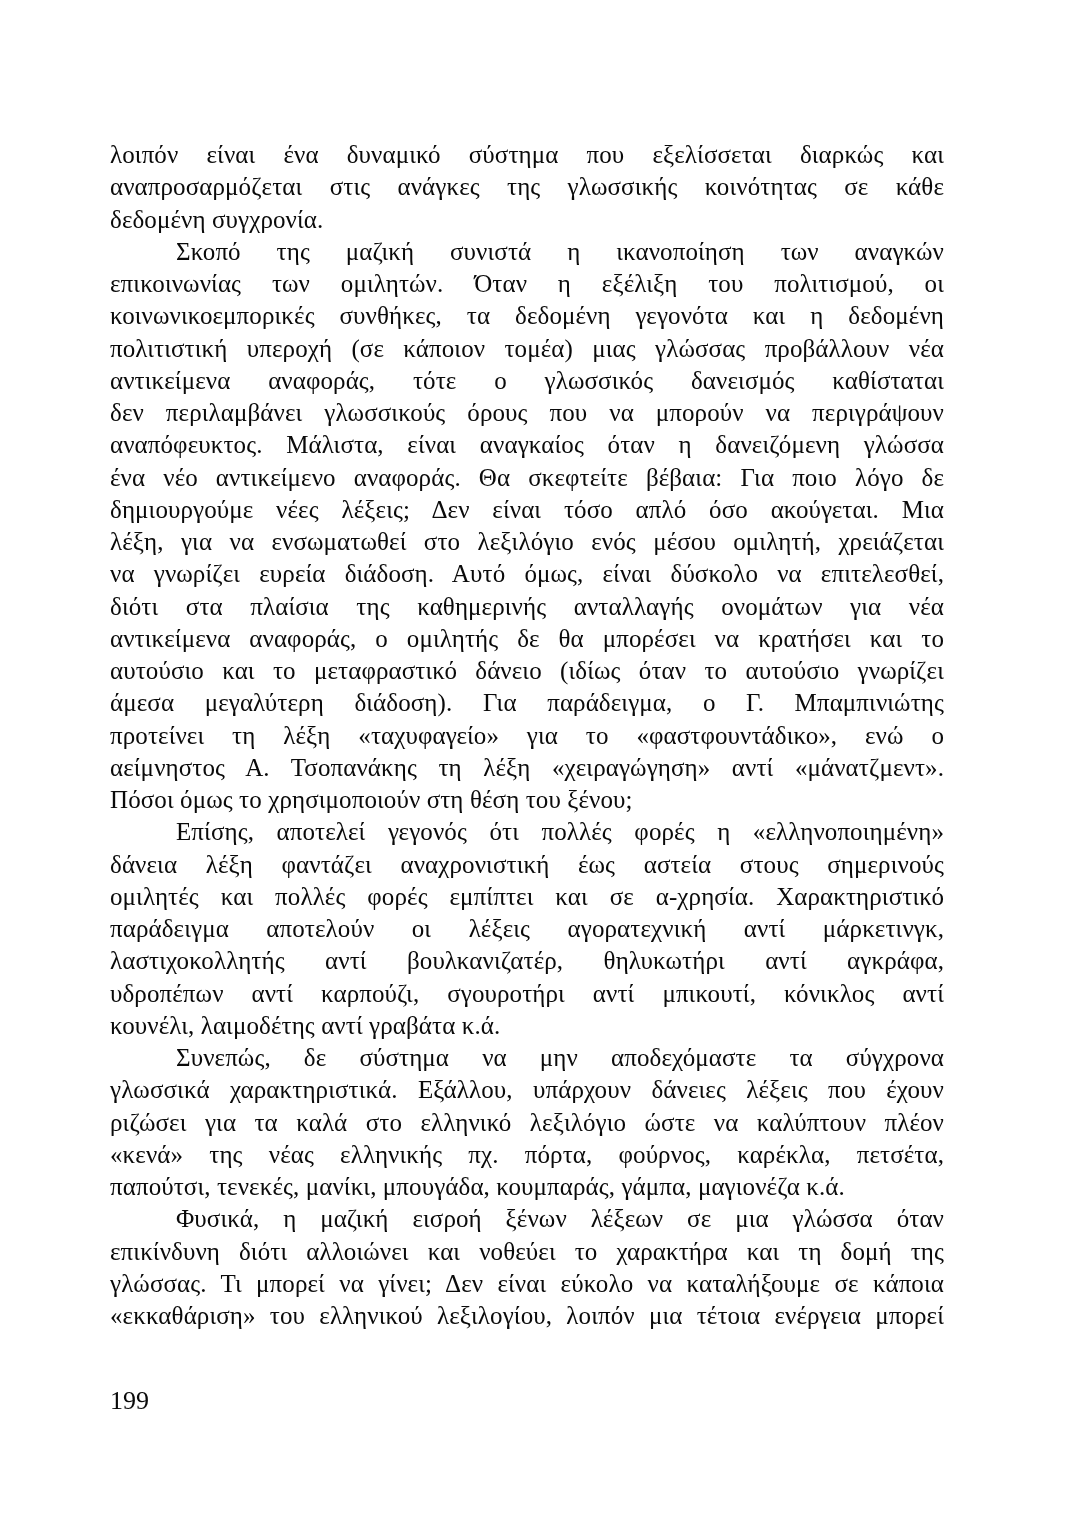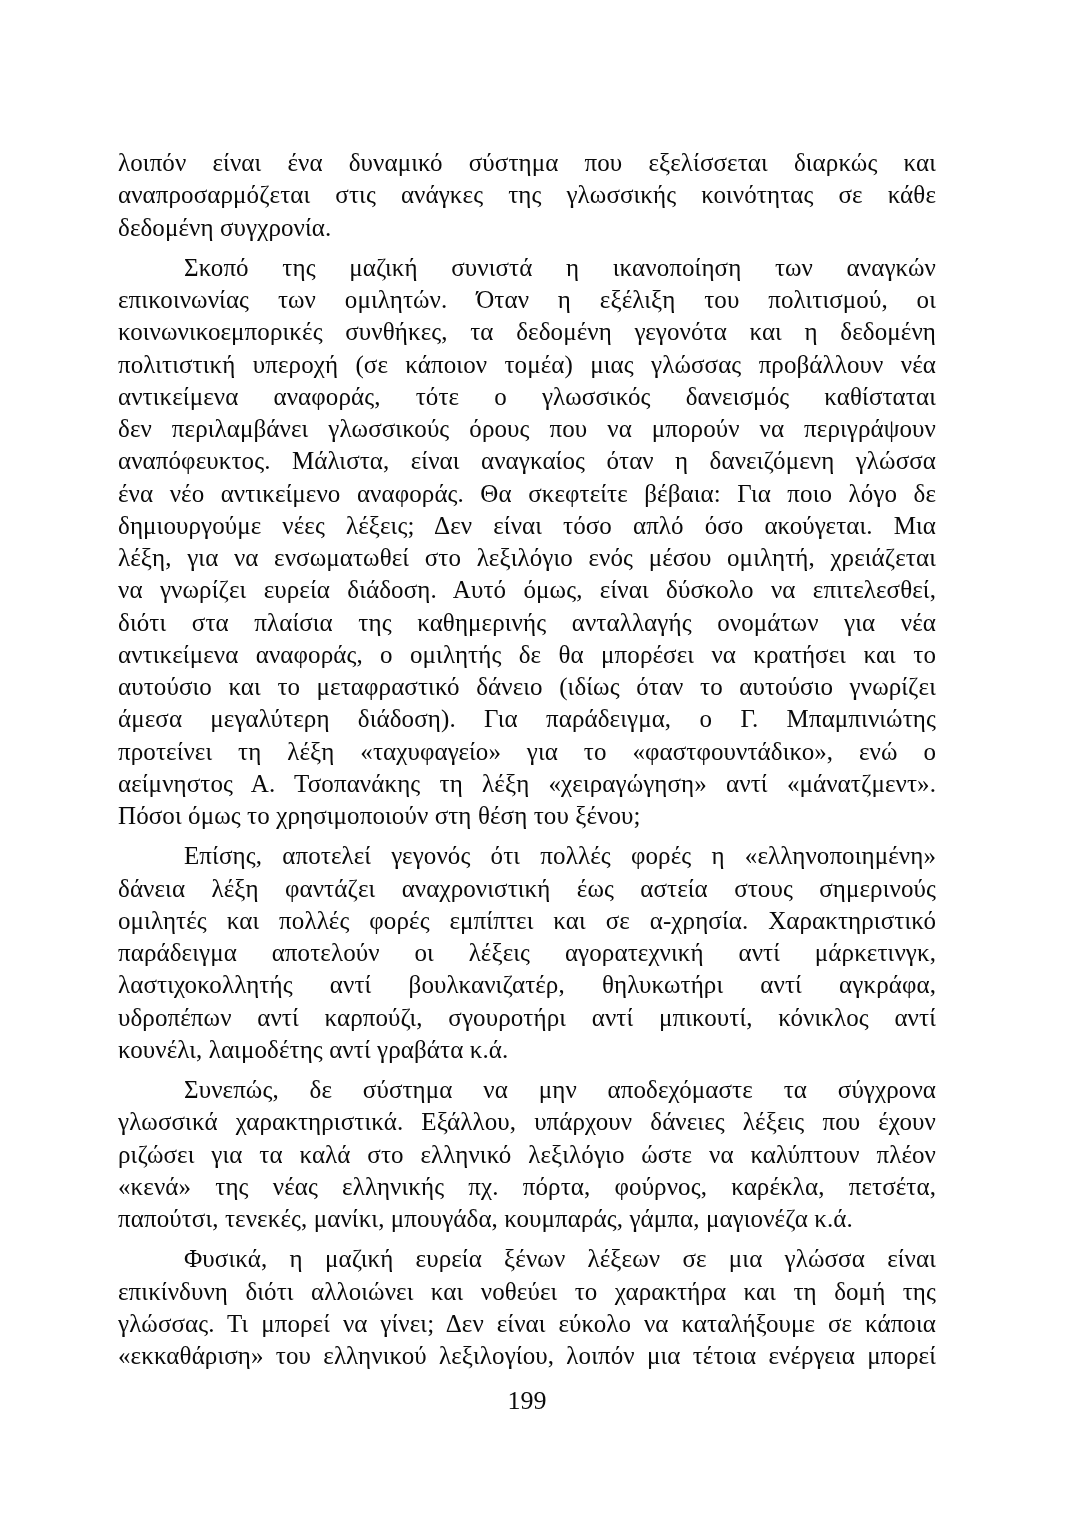--- a/index.html
+++ b/index.html
@@ -23,40 +23,40 @@
   .text-block {
     position: absolute;
     left: 110px;
     top: 139px;
     width: 834px;
     font-size: 25px;
     line-height: 32.25px;
     letter-spacing: 0.1px;
   }
   .paragraph {
-    margin: 8px;
+    margin: 0;
     padding: 0;
   }
   .line {
     text-align: justify;
     text-align-last: justify;
     white-space: normal;
   }
   .line.first-line {
     text-indent: 66px;
   }
   .line.last-line {
     text-align-last: left;
   }
   .page-number {
     position: absolute;
     left: 110px;
     width: 834px;
     top: 1386px;
-    text-align: center;
+    text-align: left;
     font-size: 26px;
     line-height: 30px;
   }
 </style>
 </head>
 <body>
 
 <div class="page">
   <div class="text-block">
       <div class="paragraph">
@@ -94,20 +94,20 @@
         <div class="line last-line">κουνέλι, λαιμοδέτης αντί γραβάτα κ.ά.</div>
       </div>
       <div class="paragraph">
         <div class="line first-line">Συνεπώς, δε σύστημα να μην αποδεχόμαστε τα σύγχρονα</div>
         <div class="line">γλωσσικά χαρακτηριστικά. Εξάλλου, υπάρχουν δάνειες λέξεις που έχουν</div>
         <div class="line">ριζώσει για τα καλά στο ελληνικό λεξιλόγιο ώστε να καλύπτουν πλέον</div>
         <div class="line">«κενά» της νέας ελληνικής πχ. πόρτα, φούρνος, καρέκλα, πετσέτα,</div>
         <div class="line last-line">παπούτσι, τενεκές, μανίκι, μπουγάδα, κουμπαράς, γάμπα, μαγιονέζα κ.ά.</div>
       </div>
       <div class="paragraph">
-        <div class="line first-line">Φυσικά, η μαζική ευρεία ξένων λέξεων σε μια γλώσσα είναι</div>
+        <div class="line first-line">Φυσικά, η μαζική εισροή ξένων λέξεων σε μια γλώσσα όταν</div>
         <div class="line">επικίνδυνη διότι αλλοιώνει και νοθεύει το χαρακτήρα και τη δομή της</div>
         <div class="line">γλώσσας. Τι μπορεί να γίνει; Δεν είναι εύκολο να καταλήξουμε σε κάποια</div>
         <div class="line">«εκκαθάριση» του ελληνικού λεξιλογίου, λοιπόν μια τέτοια ενέργεια μπορεί</div>
       </div>
     </div>
   <div class="page-number">199</div>
 </div>
 
 </body></html>

